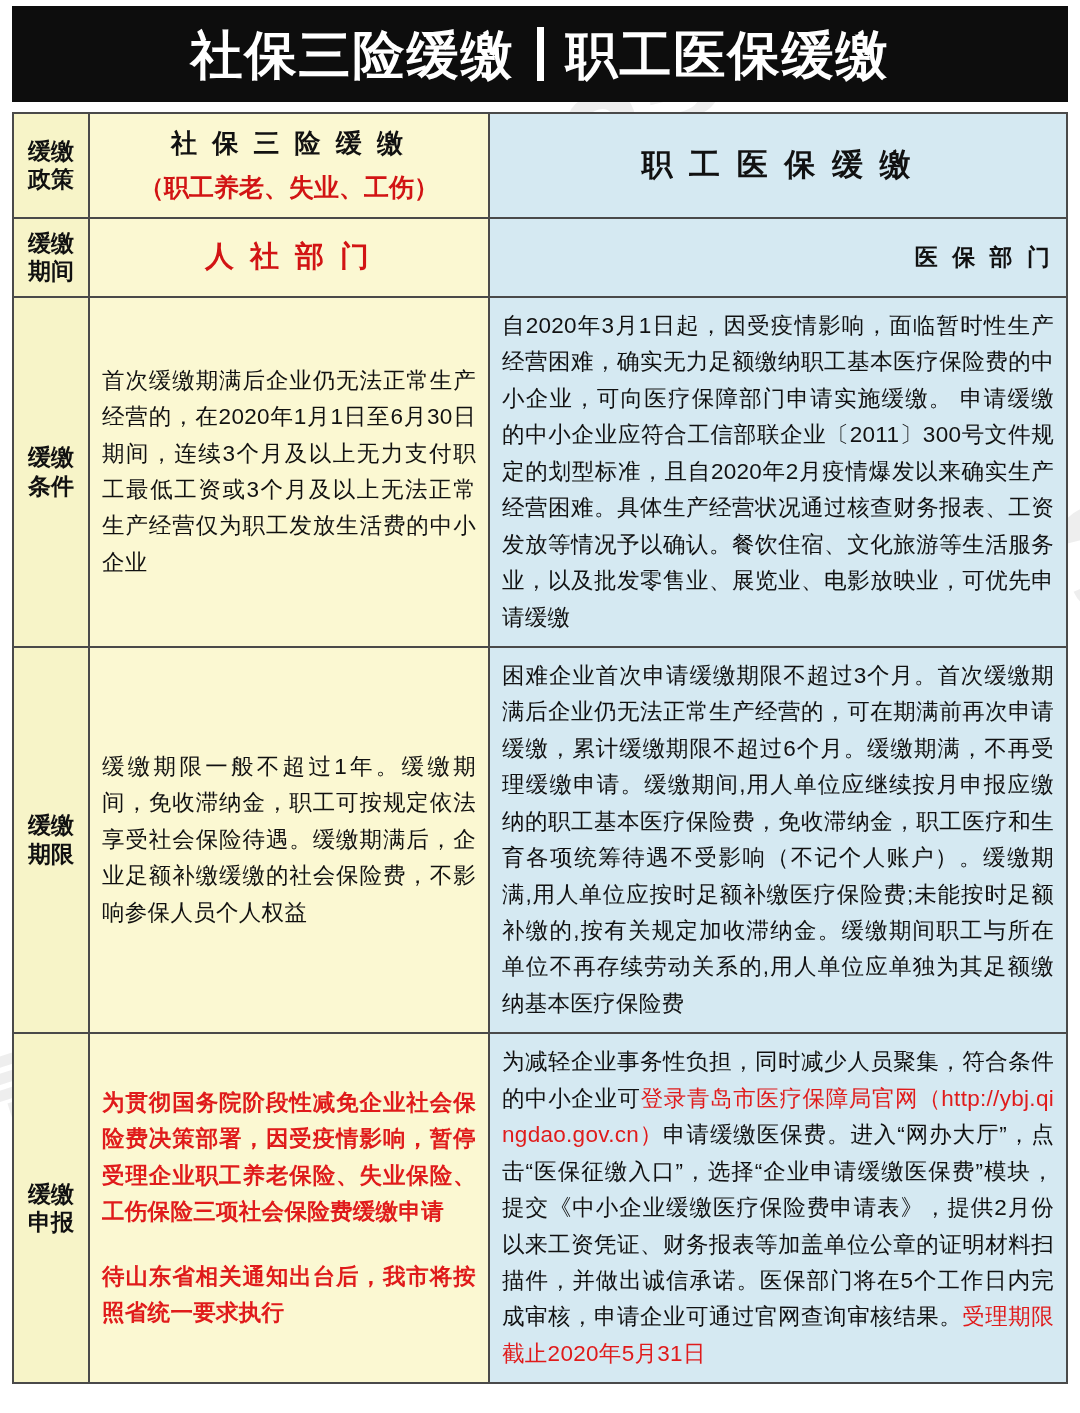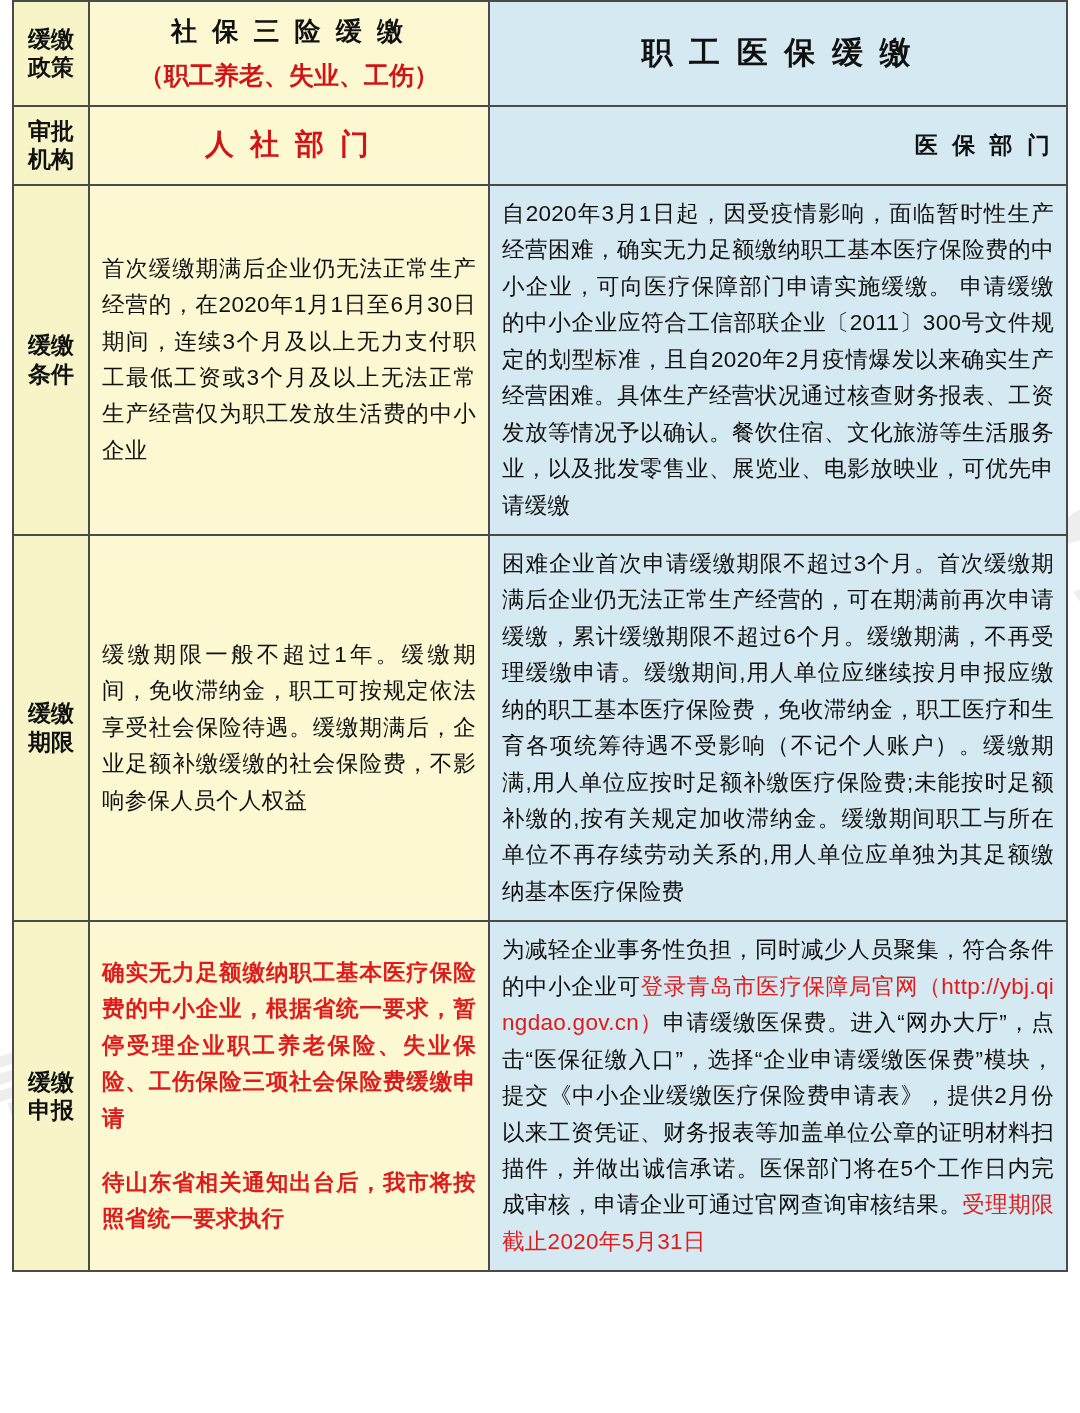--- a/index.html
+++ b/index.html
@@ -146,61 +146,66 @@
 <body>
 
 <div class="page">
 
   <div class="watermark">
     <div class="wm-text wm1">青岛12333</div>
     <div class="wm-text wm2">青岛12333</div>
     <div class="wm-text wm3">青岛12333</div>
   </div>
 
+  <div class="title-bar">
+    <div class="title-text">
+      <span>社保三险缓缴</span><span class="title-sep"></span><span>职工医保缓缴</span>
+    </div>
+  </div>
 
   <table class="tbl">
     <colgroup>
       <col class="col-label">
       <col class="col-a">
       <col class="col-b">
     </colgroup>
     <tbody>
 
       <tr>
         <td class="cell-label">缓缴政策</td>
         <td class="cell-yellow hdr-a">
           <span class="l1">社 保 三 险 缓 缴</span>
           <span class="l2">（职工养老、失业、工伤）</span>
         </td>
         <td class="cell-blue hdr-b">职 工 医 保 缓 缴</td>
       </tr>
 
       <tr>
-        <td class="cell-label">审批机构</td>
+        <td class="cell-label">缓缴期间</td>
         <td class="cell-yellow org-a">人 社 部 门</td>
         <td class="cell-blue org-b">医 保 部 门</td>
       </tr>
 
       <tr>
         <td class="cell-label">缓缴条件</td>
         <td class="cell-yellow body-text">首次缓缴期满后企业仍无法正常生产经营的，在2020年1月1日至6月30日期间，连续3个月及以上无力支付职工最低工资或3个月及以上无法正常生产经营仅为职工发放生活费的中小企业</td>
         <td class="cell-blue body-text">自2020年3月1日起，因受疫情影响，面临暂时性生产经营困难，确实无力足额缴纳职工基本医疗保险费的中小企业，可向医疗保障部门申请实施缓缴。 申请缓缴的中小企业应符合工信部联企业〔2011〕300号文件规定的划型标准，且自2020年2月疫情爆发以来确实生产经营困难。具体生产经营状况通过核查财务报表、工资发放等情况予以确认。餐饮住宿、文化旅游等生活服务业，以及批发零售业、展览业、电影放映业，可优先申请缓缴</td>
       </tr>
 
       <tr>
         <td class="cell-label">缓缴期限</td>
         <td class="cell-yellow body-text">缓缴期限一般不超过1年。缓缴期间，免收滞纳金，职工可按规定依法享受社会保险待遇。缓缴期满后，企业足额补缴缓缴的社会保险费，不影响参保人员个人权益</td>
         <td class="cell-blue body-text">困难企业首次申请缓缴期限不超过3个月。首次缓缴期满后企业仍无法正常生产经营的，可在期满前再次申请缓缴，累计缓缴期限不超过6个月。缓缴期满，不再受理缓缴申请。缓缴期间,用人单位应继续按月申报应缴纳的职工基本医疗保险费，免收滞纳金，职工医疗和生育各项统筹待遇不受影响（不记个人账户）。缓缴期满,用人单位应按时足额补缴医疗保险费;未能按时足额补缴的,按有关规定加收滞纳金。缓缴期间职工与所在单位不再存续劳动关系的,用人单位应单独为其足额缴纳基本医疗保险费</td>
       </tr>
 
       <tr>
         <td class="cell-label">缓缴申报</td>
         <td class="cell-yellow body-text">
           <div>
-            <span class="redb">确实无力足额缴纳职工基本医疗保险费的中小企业，根据省统一要求，</span><span class="redb">暂停受理</span><span class="redb">企业职工养老保险、失业保险、工伤保险三项社会保险费缓缴申请</span>
+            <span class="redb">为贯彻国务院阶段性减免企业社会保险费决策部署，因受疫情影响，</span><span class="redb">暂停受理</span><span class="redb">企业职工养老保险、失业保险、工伤保险三项社会保险费缓缴申请</span>
           </div>
           <div class="p-gap redb">待山东省相关通知出台后，我市将按照省统一要求执行</div>
         </td>
         <td class="cell-blue body-text nowrap-break">
           <span>为减轻企业事务性负担，同时减少人员聚集，符合条件的中小企业可</span><span class="red">登录青岛市医疗保障局官网（http://ybj.qingdao.gov.cn）</span><span>申请缓缴医保费。进入“网办大厅”，点击“医保征缴入口”，选择“企业申请缓缴医保费”模块，提交《中小企业缓缴医疗保险费申请表》，提供2月份以来工资凭证、财务报表等加盖单位公章的证明材料扫描件，并做出诚信承诺。医保部门将在5个工作日内完成审核，申请企业可通过官网查询审核结果。</span><span class="red">受理期限截止2020年5月31日</span>
         </td>
       </tr>
 
     </tbody>
   </table>

